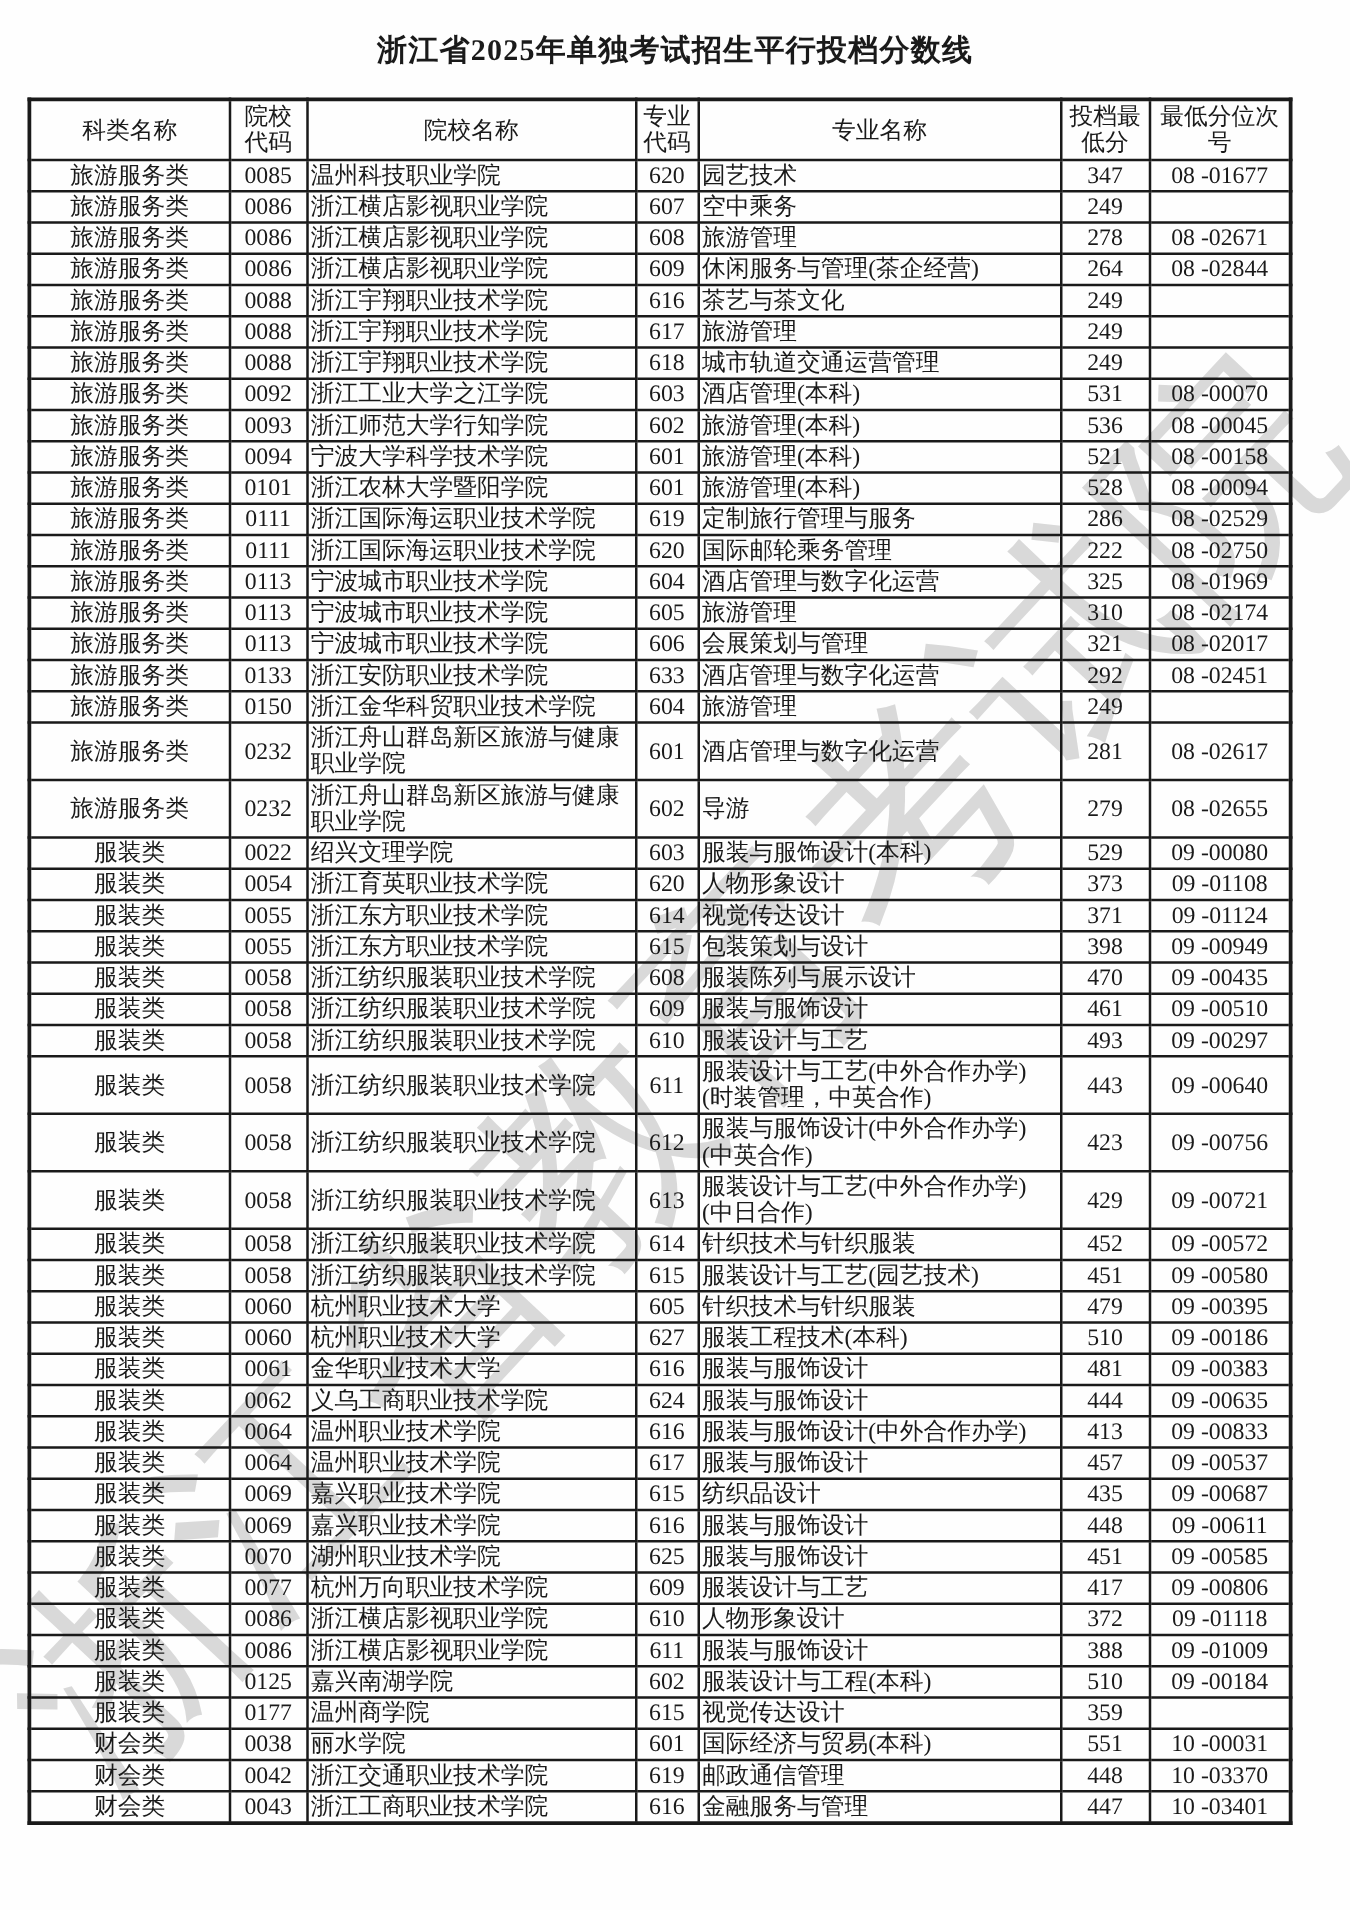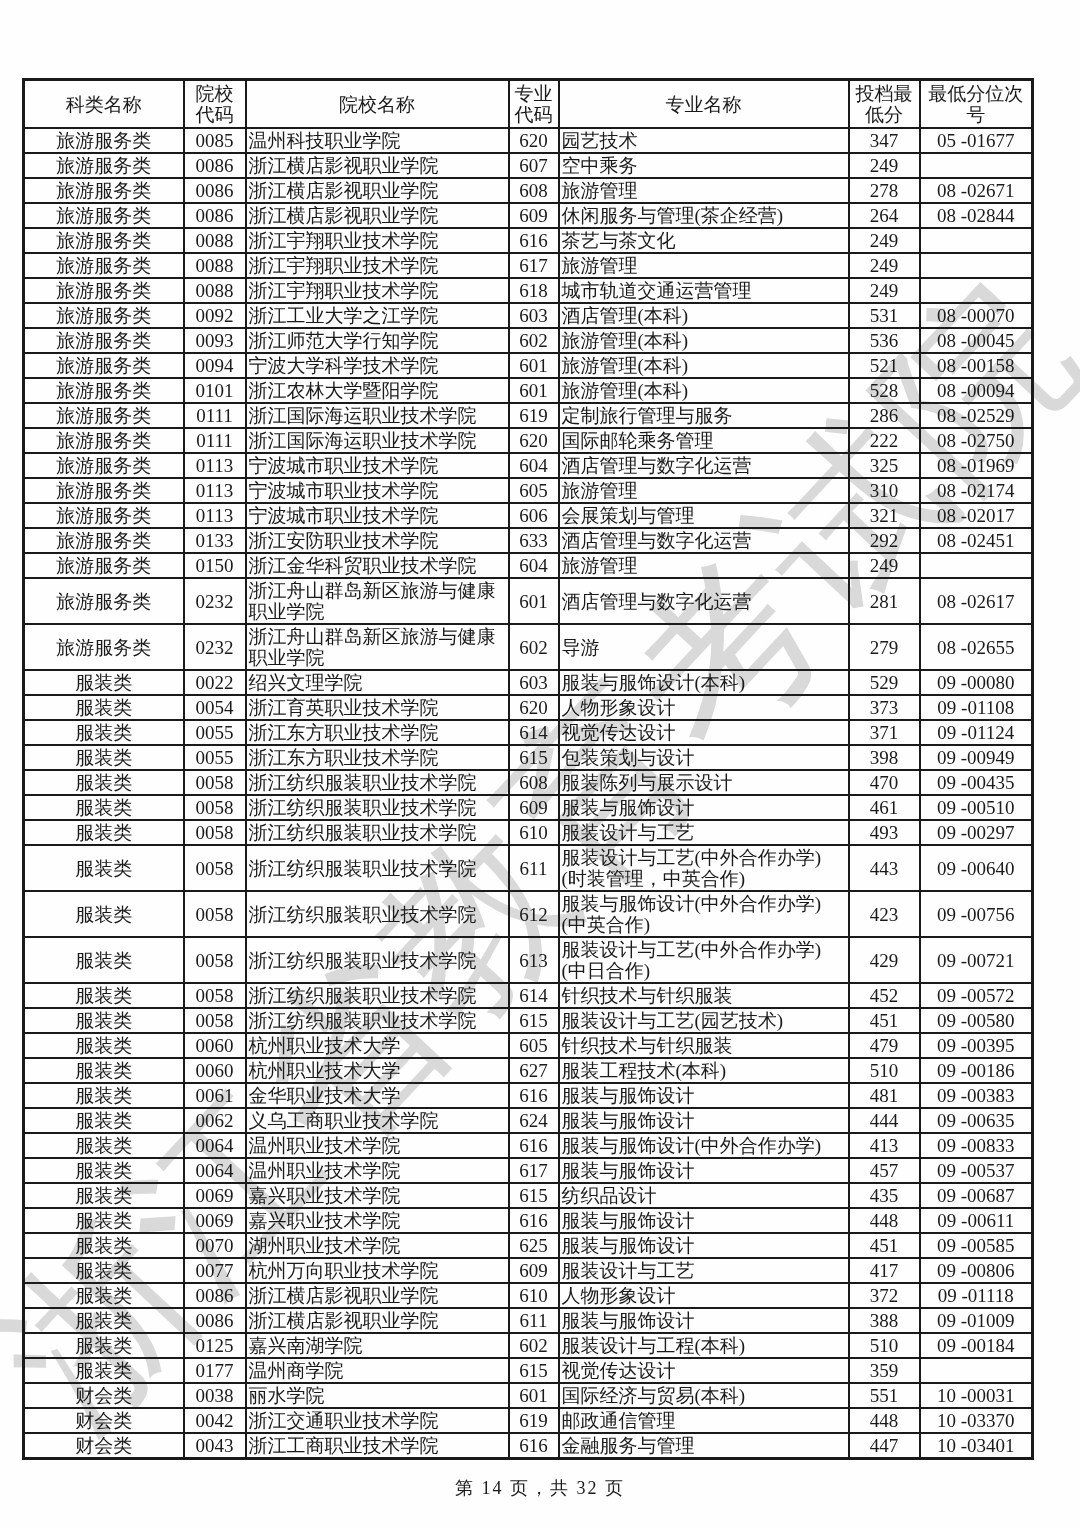--- a/index.html
+++ b/index.html
@@ -79,20 +79,21 @@
     letter-spacing:2px;
     z-index:2;
   }
 </style>
 </head>
 <body>
 
 <div class="page">
   <div class="watermark">浙江省教育考试院</div>
 
+  <h1 class="title">浙江省2025年单独考试招生平行投档分数线</h1>
 
   <table class="scores">
     <colgroup>
       <col class="c0">
         <col class="c1">
         <col class="c2">
         <col class="c3">
         <col class="c4">
         <col class="c5">
         <col class="c6">
@@ -109,21 +110,21 @@
         </tr>
       </thead>
       <tbody>
         <tr>
           <td class="c0">旅游服务类</td>
           <td class="c1">0085</td>
           <td class="c2">温州科技职业学院</td>
           <td class="c3">620</td>
           <td class="c4">园艺技术</td>
           <td class="c5">347</td>
-          <td class="c6 rank-cell">05 -01677</td>
+          <td class="c6 rank-cell">08 -01677</td>
         </tr>
         <tr>
           <td class="c0">旅游服务类</td>
           <td class="c1">0086</td>
           <td class="c2">浙江横店影视职业学院</td>
           <td class="c3">607</td>
           <td class="c4">空中乘务</td>
           <td class="c5">249</td>
           <td class="c6 rank-cell"></td>
         </tr>
@@ -546,14 +547,13 @@
           <td class="c1">0043</td>
           <td class="c2">浙江工商职业技术学院</td>
           <td class="c3">616</td>
           <td class="c4">金融服务与管理</td>
           <td class="c5">447</td>
           <td class="c6 rank-cell">10 -03401</td>
         </tr>
       </tbody>
     </table>
 
-  <div class="footer">第 14 页，共 32 页</div>
 </div>
 
 </body></html>

